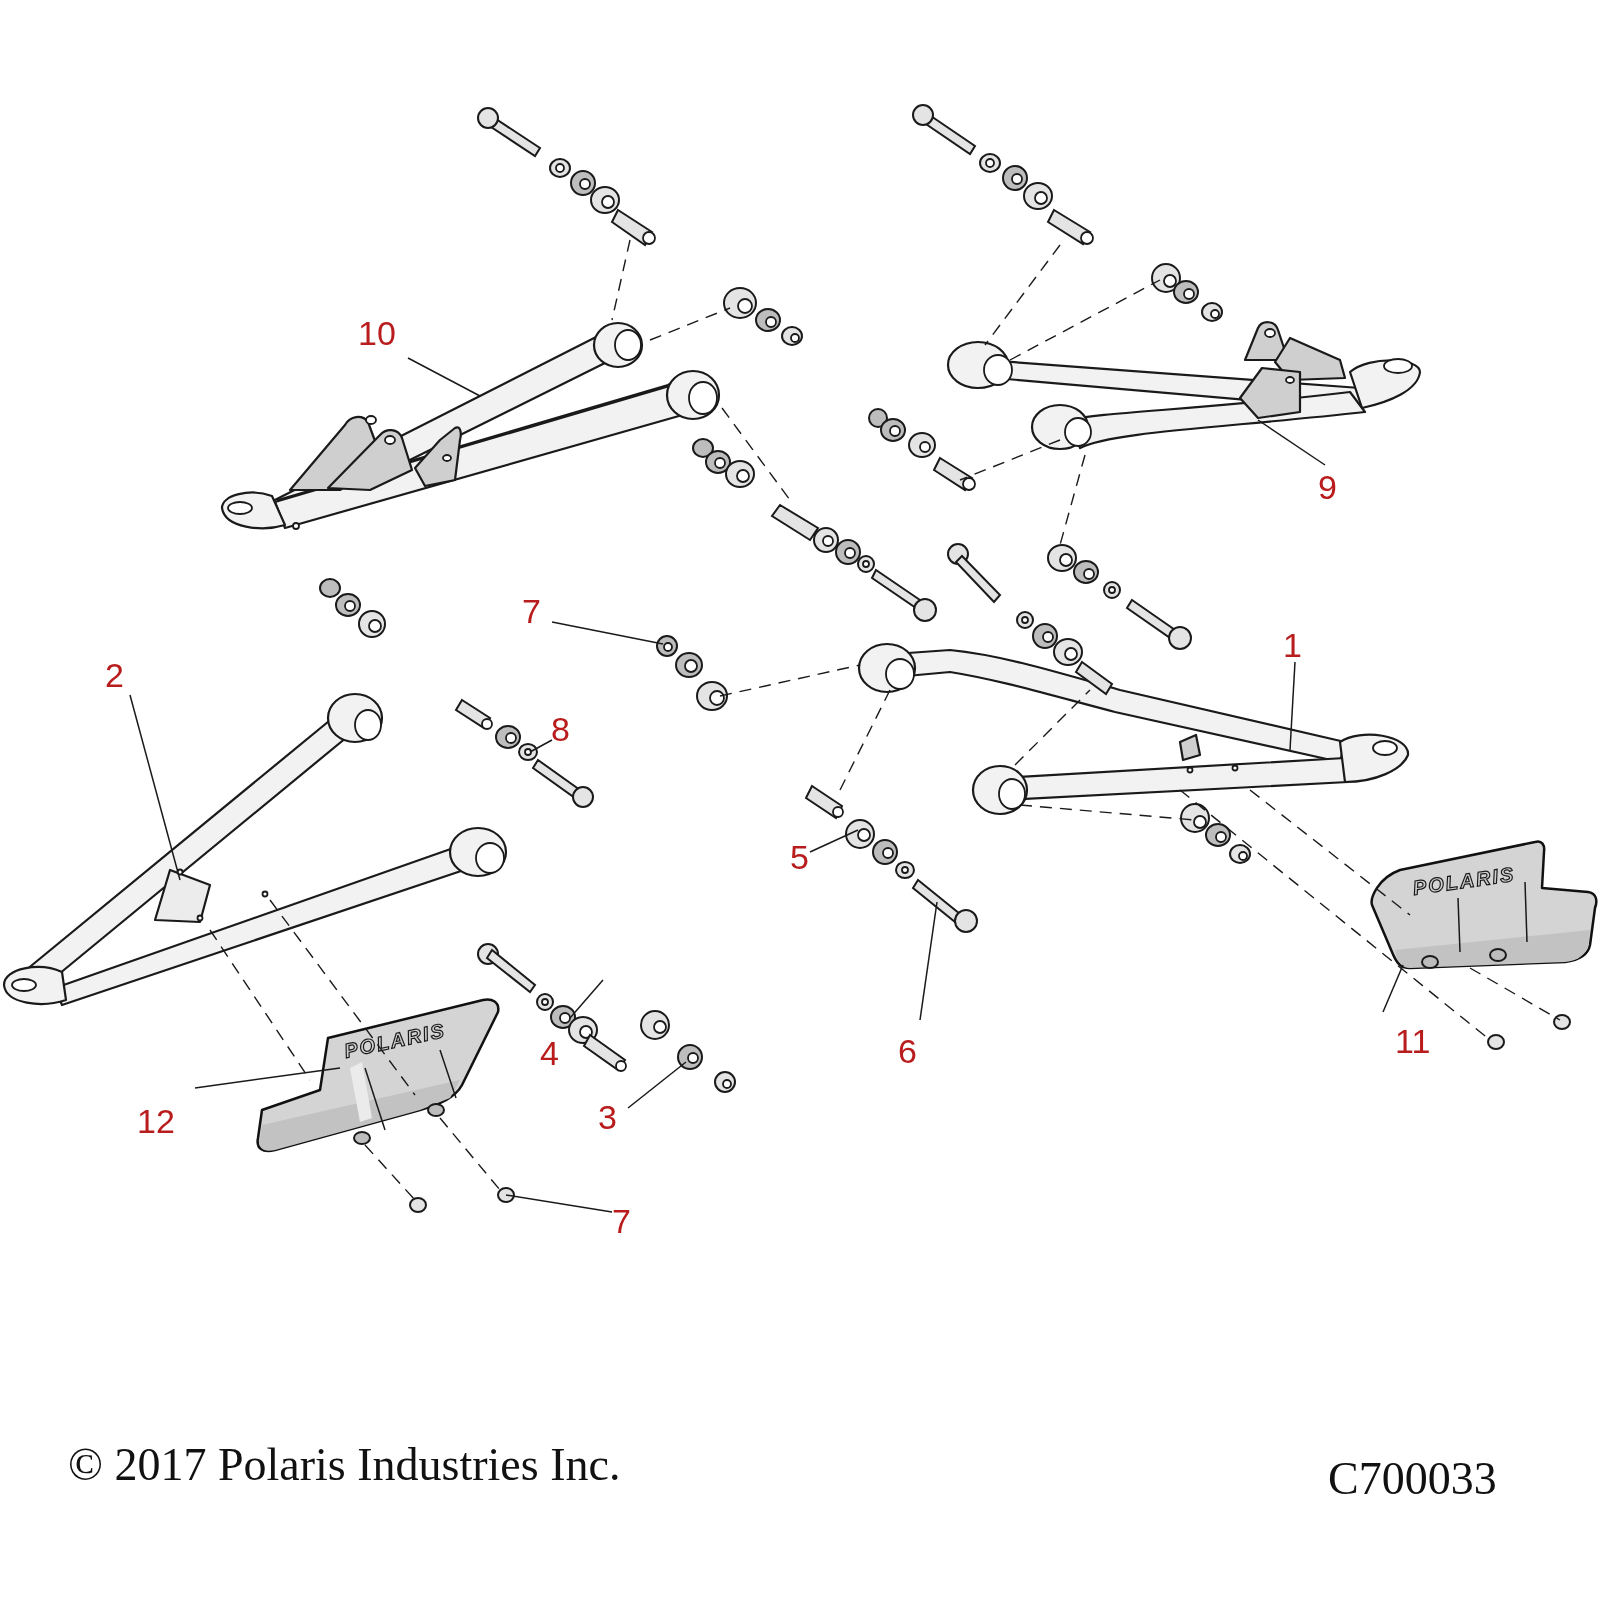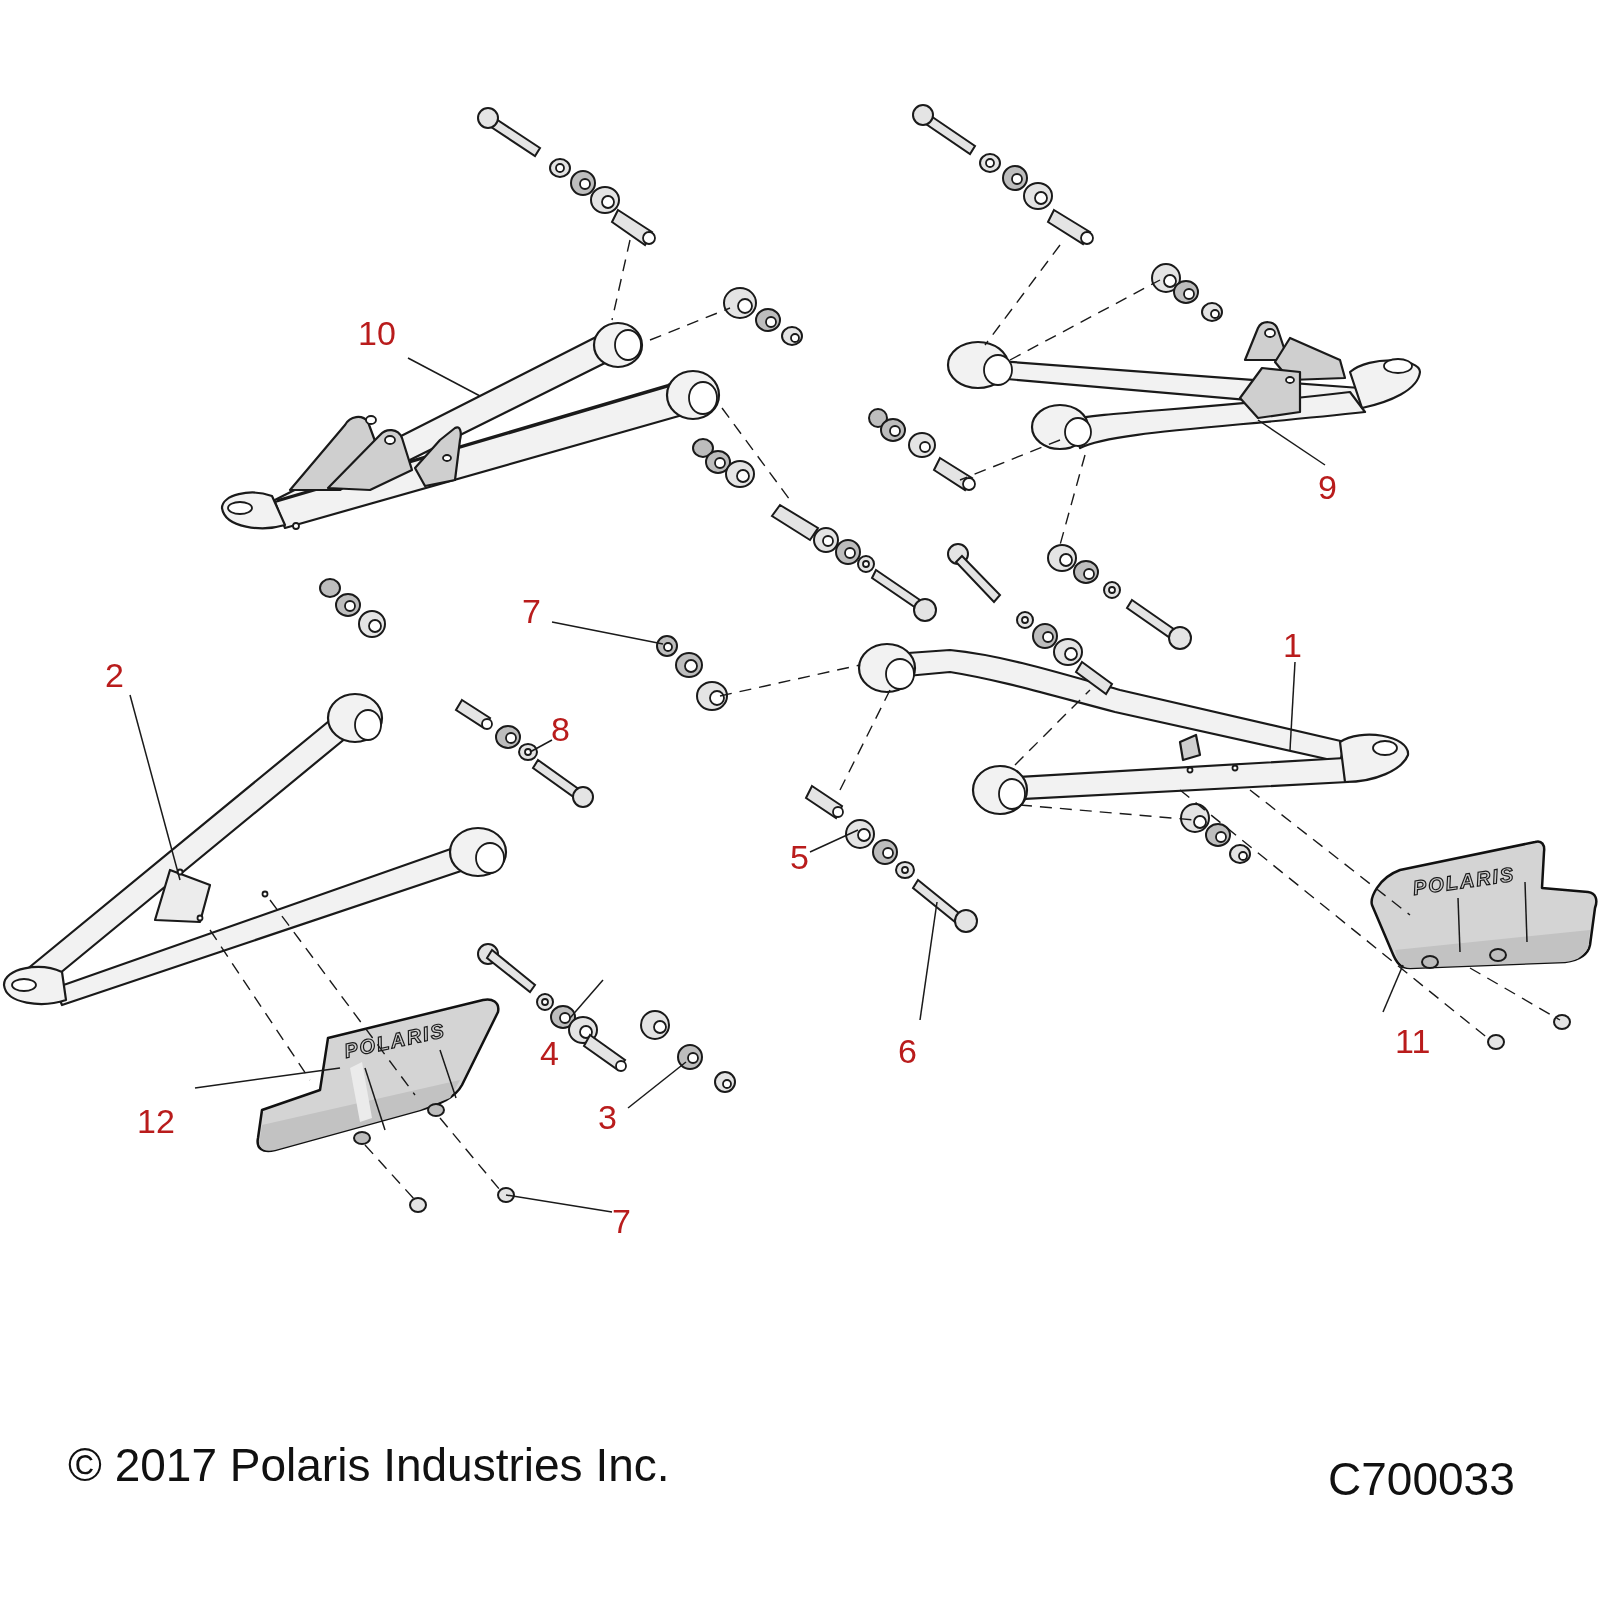--- a/index.html
+++ b/index.html
@@ -8,21 +8,21 @@
   .tube { fill:#f2f2f2; stroke:#1a1a1a; stroke-width:2.2; stroke-linejoin:round; }
   .plate { fill:#cfcfcf; stroke:#1a1a1a; stroke-width:2.2; stroke-linejoin:round; }
   .guard { fill:#d4d4d4; stroke:#111; stroke-width:2.5; stroke-linejoin:round; }
   .guard-shade { fill:#c2c2c2; stroke:none; }
   .hw { fill:#e4e4e4; stroke:#1a1a1a; stroke-width:2; }
   .hwdark { fill:#bdbdbd; stroke:#1a1a1a; stroke-width:2; }
   .hole { fill:#ffffff; stroke:#1a1a1a; stroke-width:1.8; }
   .dash { fill:none; stroke:#1a1a1a; stroke-width:1.4; stroke-dasharray:12 8; }
   .leader { fill:none; stroke:#1a1a1a; stroke-width:1.5; }
   .callout { position:absolute; font-size:34px; color:#b91c1c; line-height:1; font-family:"Liberation Sans", sans-serif; }
-  .footer { position:absolute; font-size:46px; color:#111; line-height:1; font-family:Liberation Sans, sans-serif; }
+  .footer { position:absolute; font-size:46px; color:#111; line-height:1; font-family:Liberation Serif, serif; }
   .brand { font-family:"Liberation Sans", sans-serif; font-weight:bold; font-style:italic; font-size:20px; fill:#cfcfcf; stroke:#1a1a1a; stroke-width:1.2; letter-spacing:2px; }
 </style>
 </head>
 <body>
 
 <svg id="diagram" viewBox="0 0 1600 1600" xmlns="http://www.w3.org/2000/svg">
 
   <g>
 
     <path class="tube" d="M265,505 L600,335 L615,358 L285,522 Z"></path>

